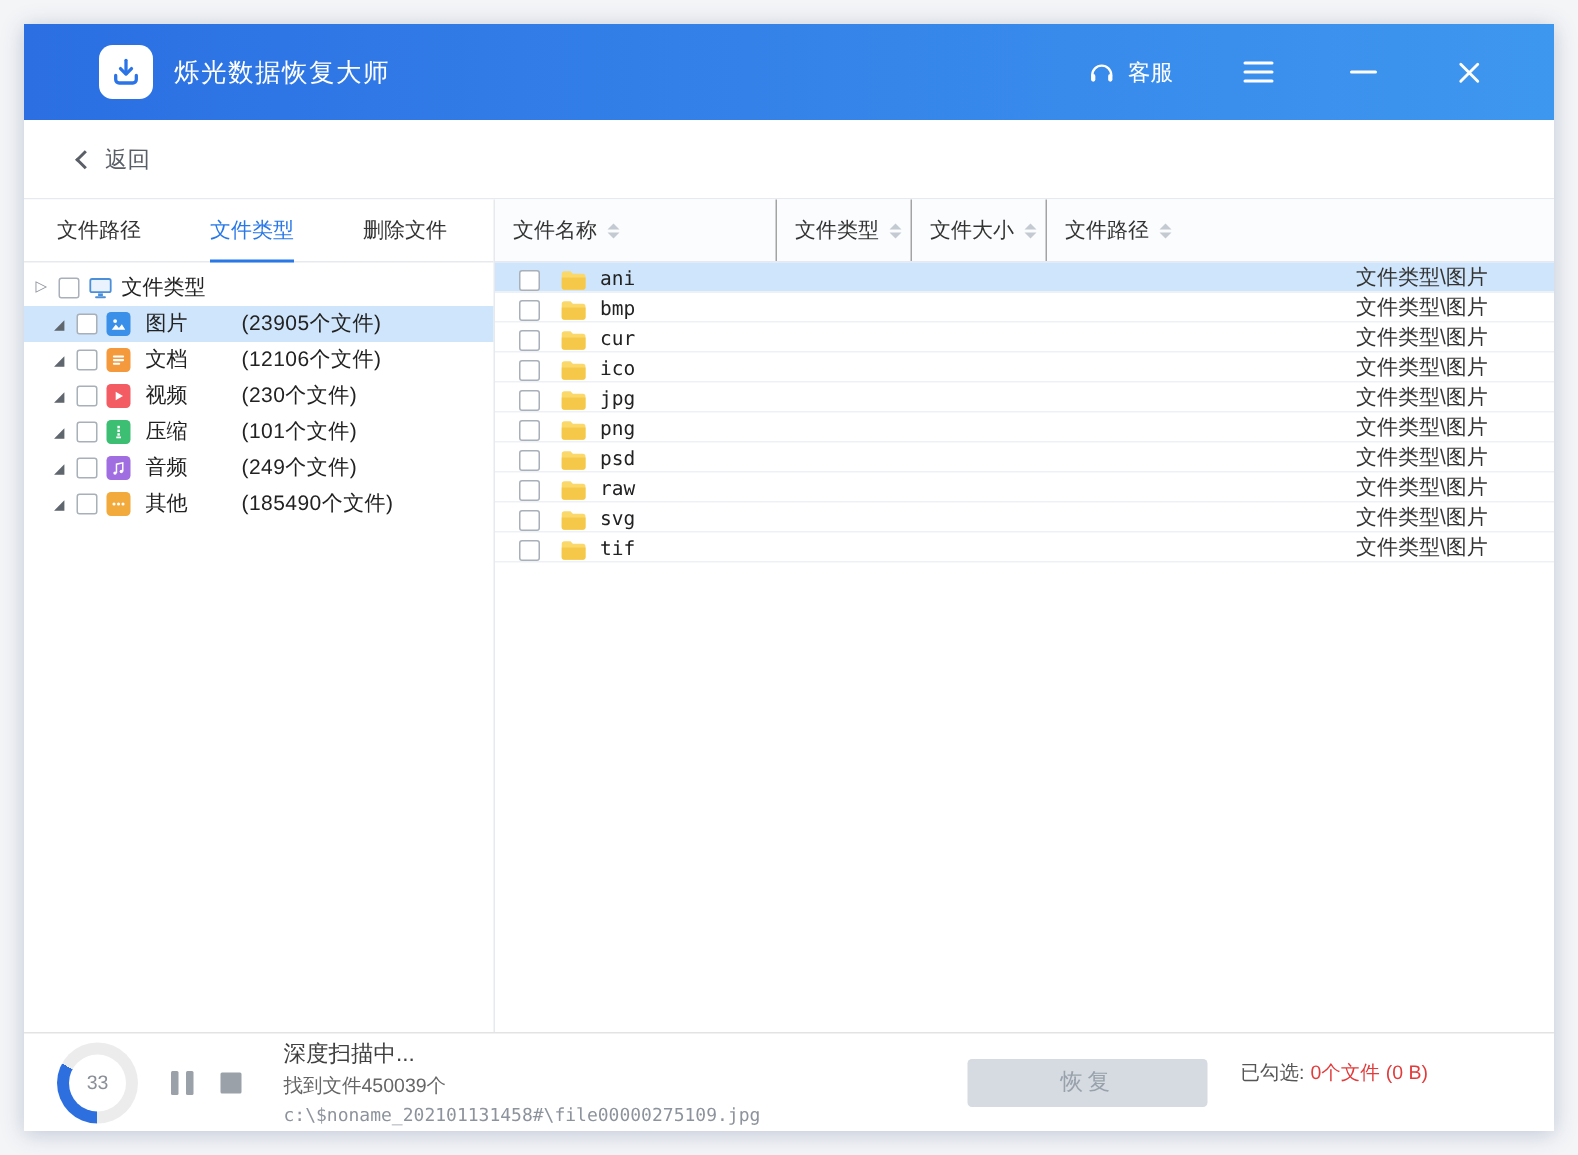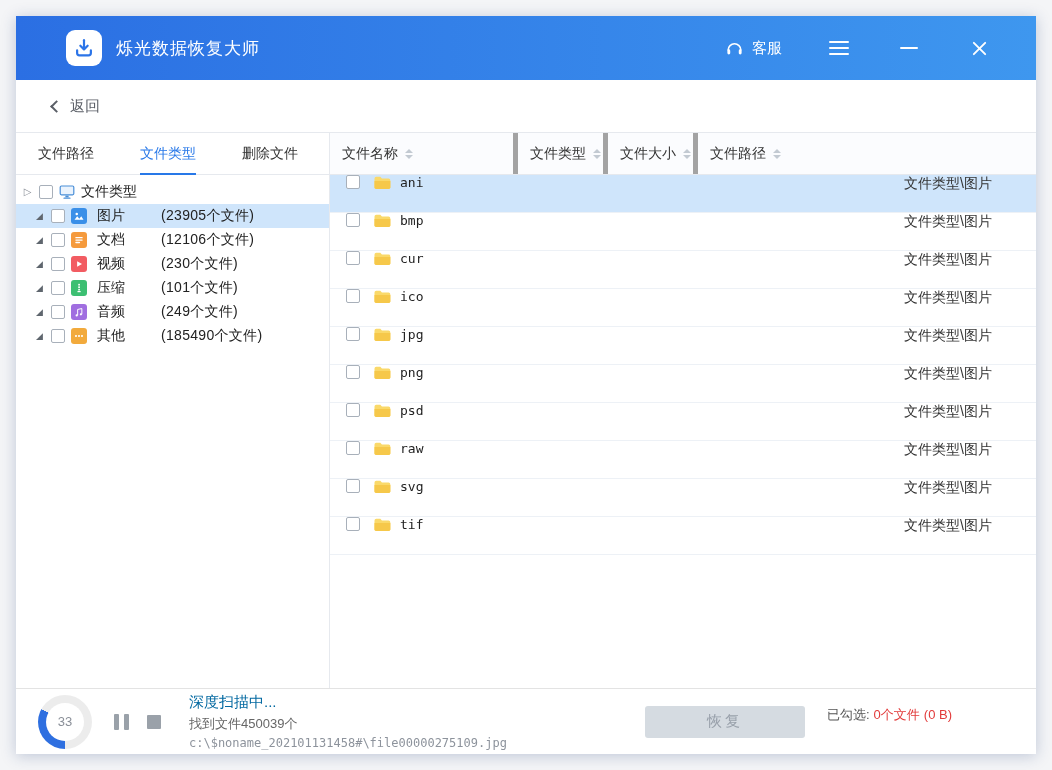--- a/index.html
+++ b/index.html
@@ -50,47 +50,47 @@
   .i-image { background:#3a8fe8; } .i-doc { background:#f59a3c; } .i-video { background:#f25c62; }
   .i-zip { background:#3cbf72; } .i-audio { background:#a06ee0; } .i-other { background:#f2aa3c; }
   .tlabel { width:58px; margin-left:4px; }
   .tcount { letter-spacing:.3px; }
 
   
   .main { flex:1; display:flex; flex-direction:column; min-width:0; }
   .thead { height:42px; flex-shrink:0; display:flex; align-items:stretch;
            border-bottom:1px solid #e6e9ee; background:#fbfcfe; }
   .th { display:flex; align-items:center; gap:7px; font-size:14px; color:#333;
-        padding-left:12px; border-right:5px solid #a3a3a3; cursor:pointer; }
+        padding-left:12px; border-right:1px solid #a3a3a3; cursor:pointer; }
   .th:last-child { border-right:none; }
   .th-name{width:188px} .th-type{width:90px} .th-size{width:90px} .th-date{width:170px} .th-path{flex:1}
   .sort { display:flex; flex-direction:column; gap:2px; }
   .sort i { display:block; width:0; height:0; border-left:4px solid transparent; border-right:4px solid transparent; }
   .sort .up { border-bottom:4px solid #c3cad2; }
   .sort .dn { border-top:4px solid #c3cad2; }
-  .trow { height:38px; flex-shrink:0; display:flex; align-items:flex-start;
+  .trow { height:20px; flex-shrink:0; display:flex; align-items:flex-end;
           border-bottom:1px solid #edf1f6; position:relative; cursor:default; }
   .trow.sel { background:#cfe5fb; }
   .trow .cb { margin-left:16px; }
   .folder { margin-left:13px; display:flex; }
   .fname { margin-left:9px; font-family:"DejaVu Sans Mono","Liberation Mono",monospace; font-size:13px; color:#222; }
   .fpath { position:absolute; left:574px; font-size:14px; color:#333; }
 
   
   .statusbar { height:66px; flex-shrink:0; border-top:1px solid #e3e3e3; background:#fff;
                display:flex; align-items:center; padding:0 84px 0 22px; }
   .ring { width:54px; height:54px; border-radius:50%; flex-shrink:0;
           background:conic-gradient(from 180deg,#2e6fe0 0 33%,#ececec 33% 100%); position:relative; }
   .ring-inner { position:absolute; inset:8px; background:#fff; border-radius:50%;
                 display:flex; align-items:center; justify-content:center; font-size:13px; color:#8a8f98; }
   .pause { display:flex; gap:5px; margin-left:22px; cursor:pointer; }
   .pause span { width:5px; height:16px; background:#9aa1a9; border-radius:1px; }
   .stop { width:14px; height:14px; background:#9aa1a9; border-radius:1px; margin-left:18px; cursor:pointer; }
   .scan-info { margin-left:28px; display:flex; flex-direction:column; gap:3px; }
-  .scan-title { font-size:15px; color:#0369a1; }
+  .scan-title { font-size:15px; color:#404040; }
   .scan-found { font-size:13px; color:#666; }
   .scan-path { font-size:12px; color:#8d939c; font-family:"DejaVu Sans Mono","Liberation Mono",monospace; }
   .sb-right { margin-left:auto; display:flex; flex-direction:row; align-items:flex-start; gap:22px; }
   .recover-btn { width:160px; height:32px; background:#d5dbe1; color:#99a1ab; font-size:15px;
                  border:none; border-radius:3px; letter-spacing:3px; cursor:not-allowed; }
   .sel-line { font-size:13px; color:#555; }
   .sel-line .red { color:#e23b3b; margin-left:4px; }
 </style>
 </head>
 <body>

